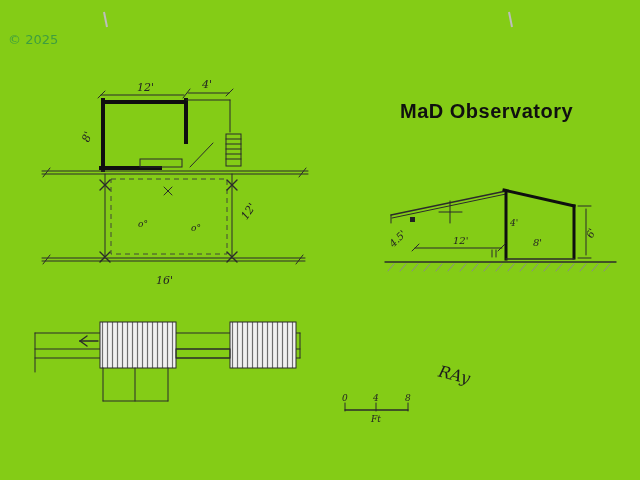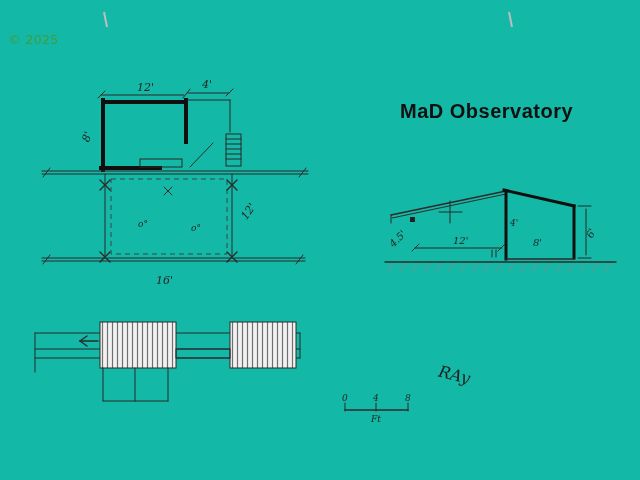--- a/index.html
+++ b/index.html
@@ -1,19 +1,19 @@
 <!DOCTYPE html>
 <html><head>
 <meta charset="utf-8">
 <style>
   html,body{margin:0;padding:0;background:#e9e9e9;}
   .canvas{
     position:relative;
     width:640px;height:480px;
-    background:#14b8a6;
+    background:#84cc16;
     overflow:hidden;
     font-family:"Liberation Sans", sans-serif;
   }
   svg{display:block;}
   .title-text{
     font-family:"Liberation Sans", sans-serif;
     font-weight:bold;
     font-size:20px;
     fill:#101010;
     letter-spacing:0.5px;

